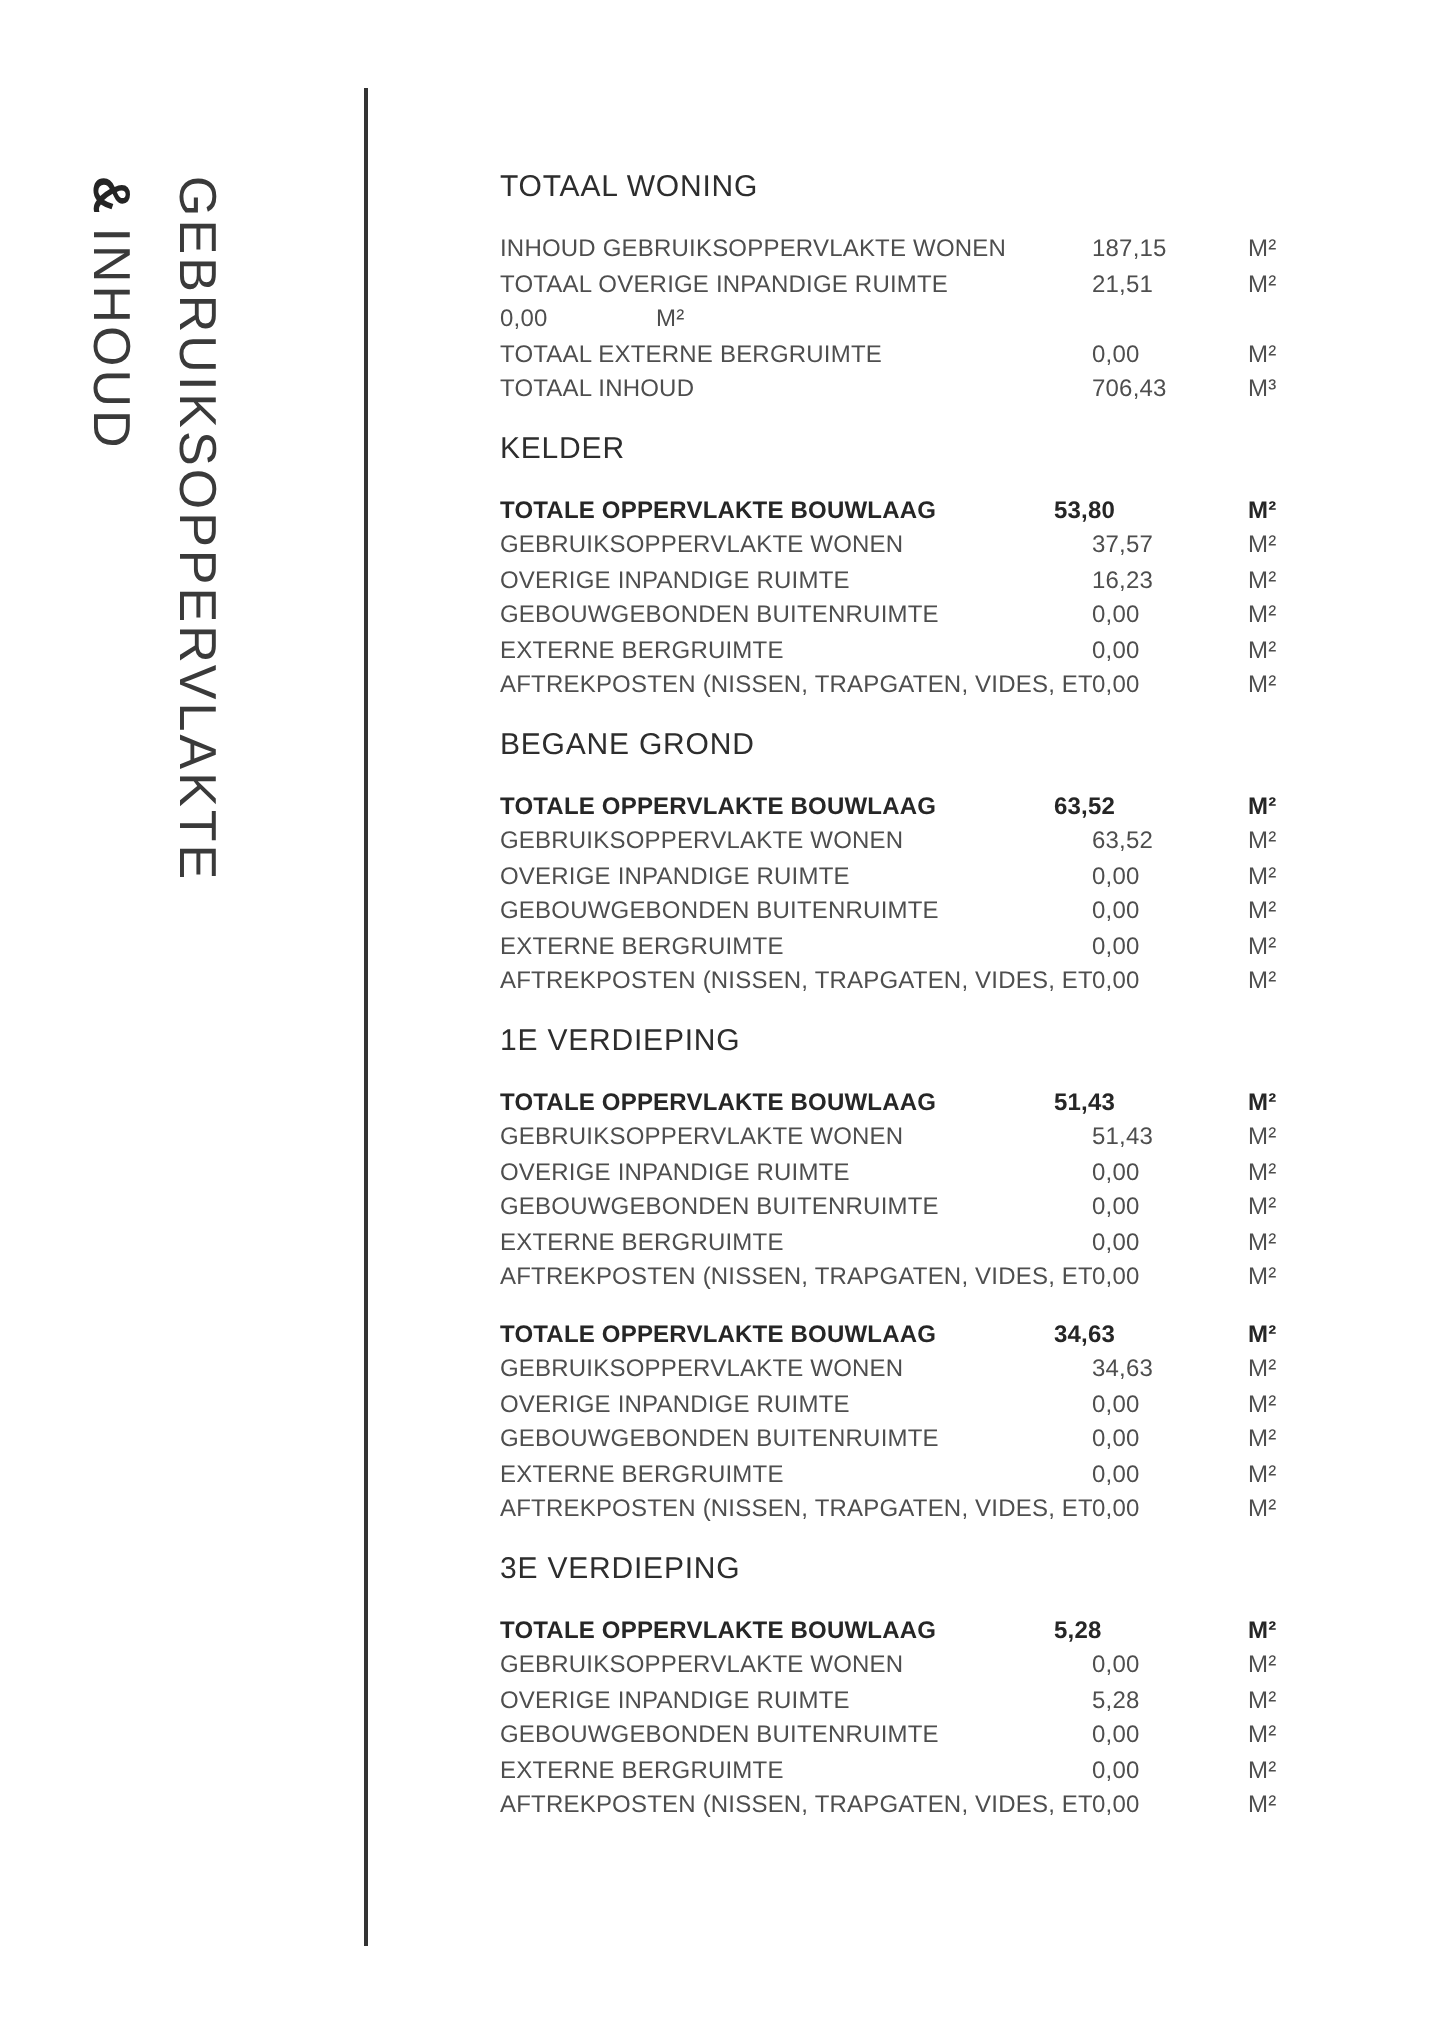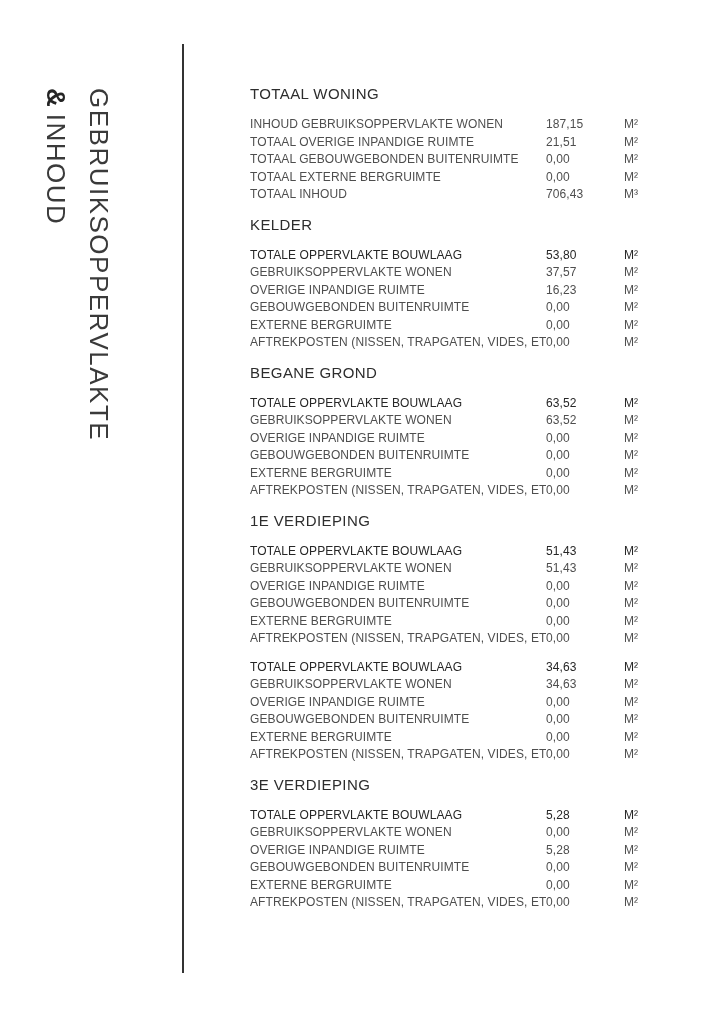--- a/index.html
+++ b/index.html
@@ -59,21 +59,21 @@
     display: flex;
     align-items: baseline;
     font-size: 12px;
     line-height: 17.5px;
     letter-spacing: 0.1px;
     color: #4e4e4e;
   }
   .row .label { flex: 1 1 auto; white-space: nowrap; overflow: hidden; }
   .row .value { flex: 0 0 auto; min-width: 70px; text-align: left; }
   .row .unit  { flex: 0 0 auto; width: 25px; margin-left: 8px; text-align: left; }
-  .row.em { font-weight: 400; color: #262626; }
+  .row.em { font-weight: 700; color: #262626; gap: 19px; }
 </style>
 </head>
 <body>
 
 <div class="page">
 
   <div class="side-title">
     <div>GEBRUIKSOPPERVLAKTE</div>
     <div><span class="amp">&amp;</span><span>INHOUD</span></div>
   </div>
@@ -90,21 +90,20 @@
       <span class="unit">M²</span>
     </div>
 
     <div class="row">
       <span class="label">TOTAAL OVERIGE INPANDIGE RUIMTE</span>
       <span class="value">21,51</span>
       <span class="unit">M²</span>
     </div>
 
     <div class="row">
-      <span class="label">TOTAAL GEBOUWGEBONDEN BUITENRUIMTE</span>
       <span class="value">0,00</span>
       <span class="unit">M²</span>
     </div>
 
     <div class="row">
       <span class="label">TOTAAL EXTERNE BERGRUIMTE</span>
       <span class="value">0,00</span>
       <span class="unit">M²</span>
     </div>
 

